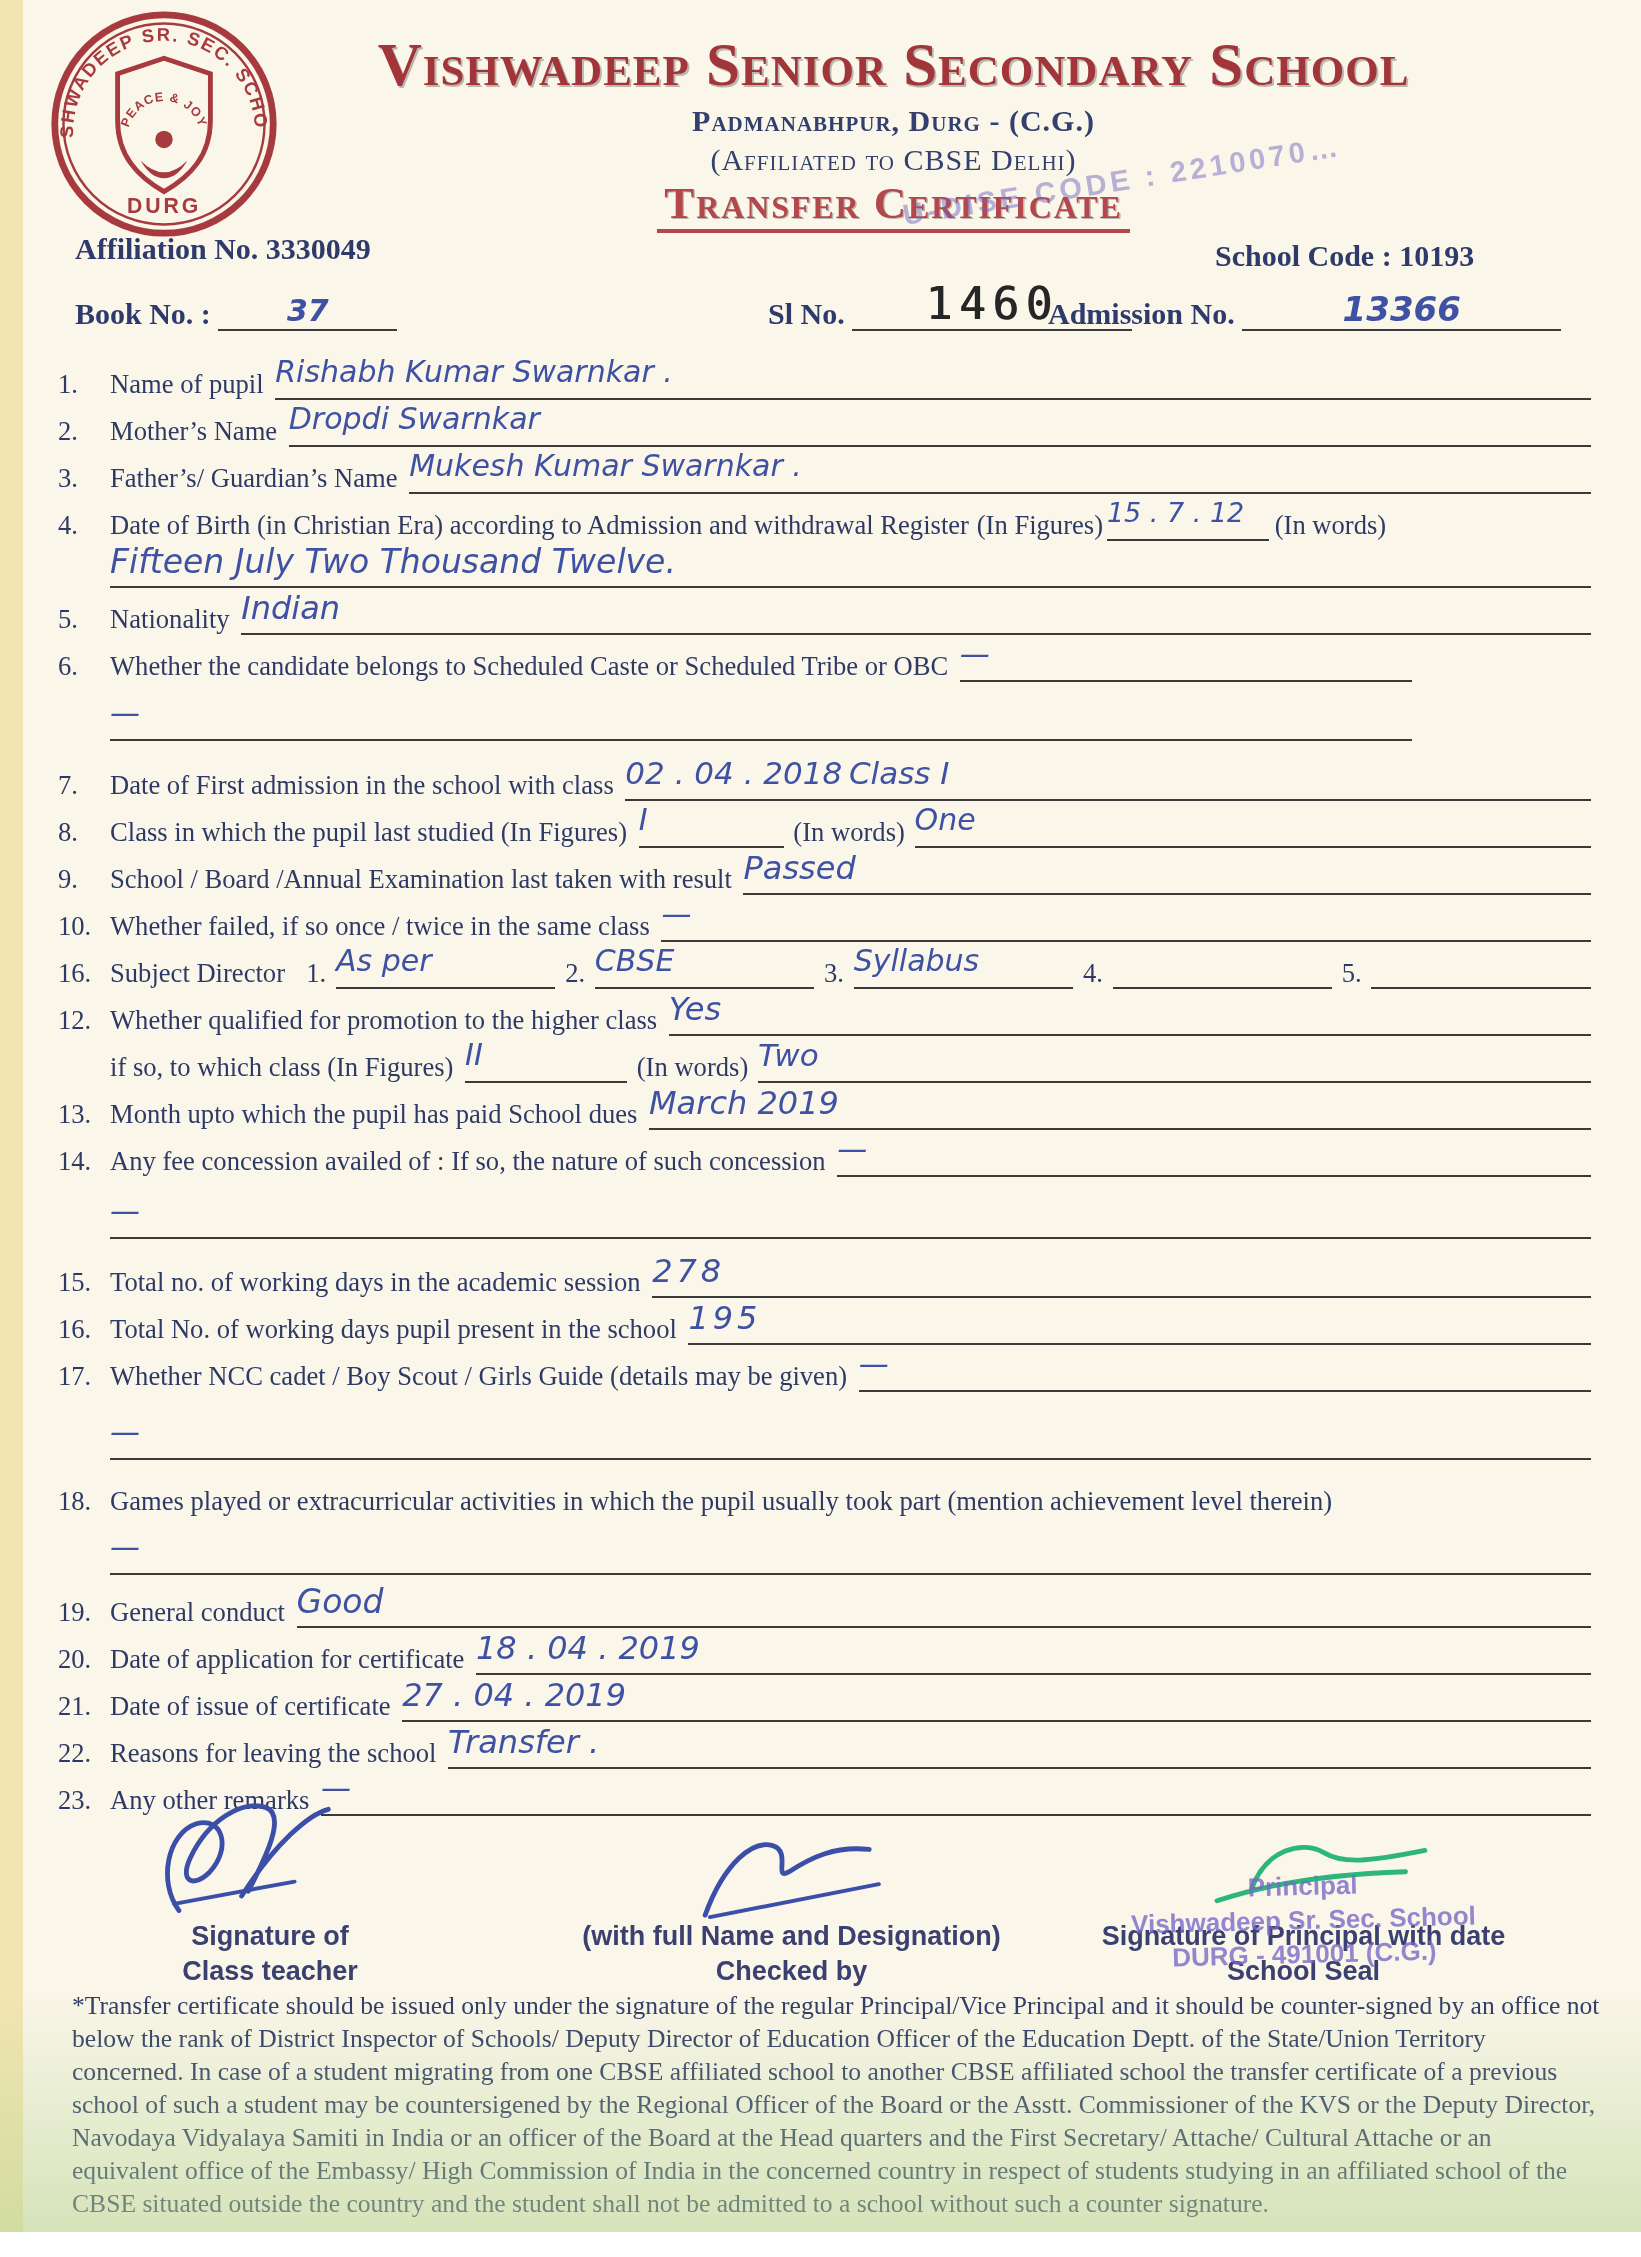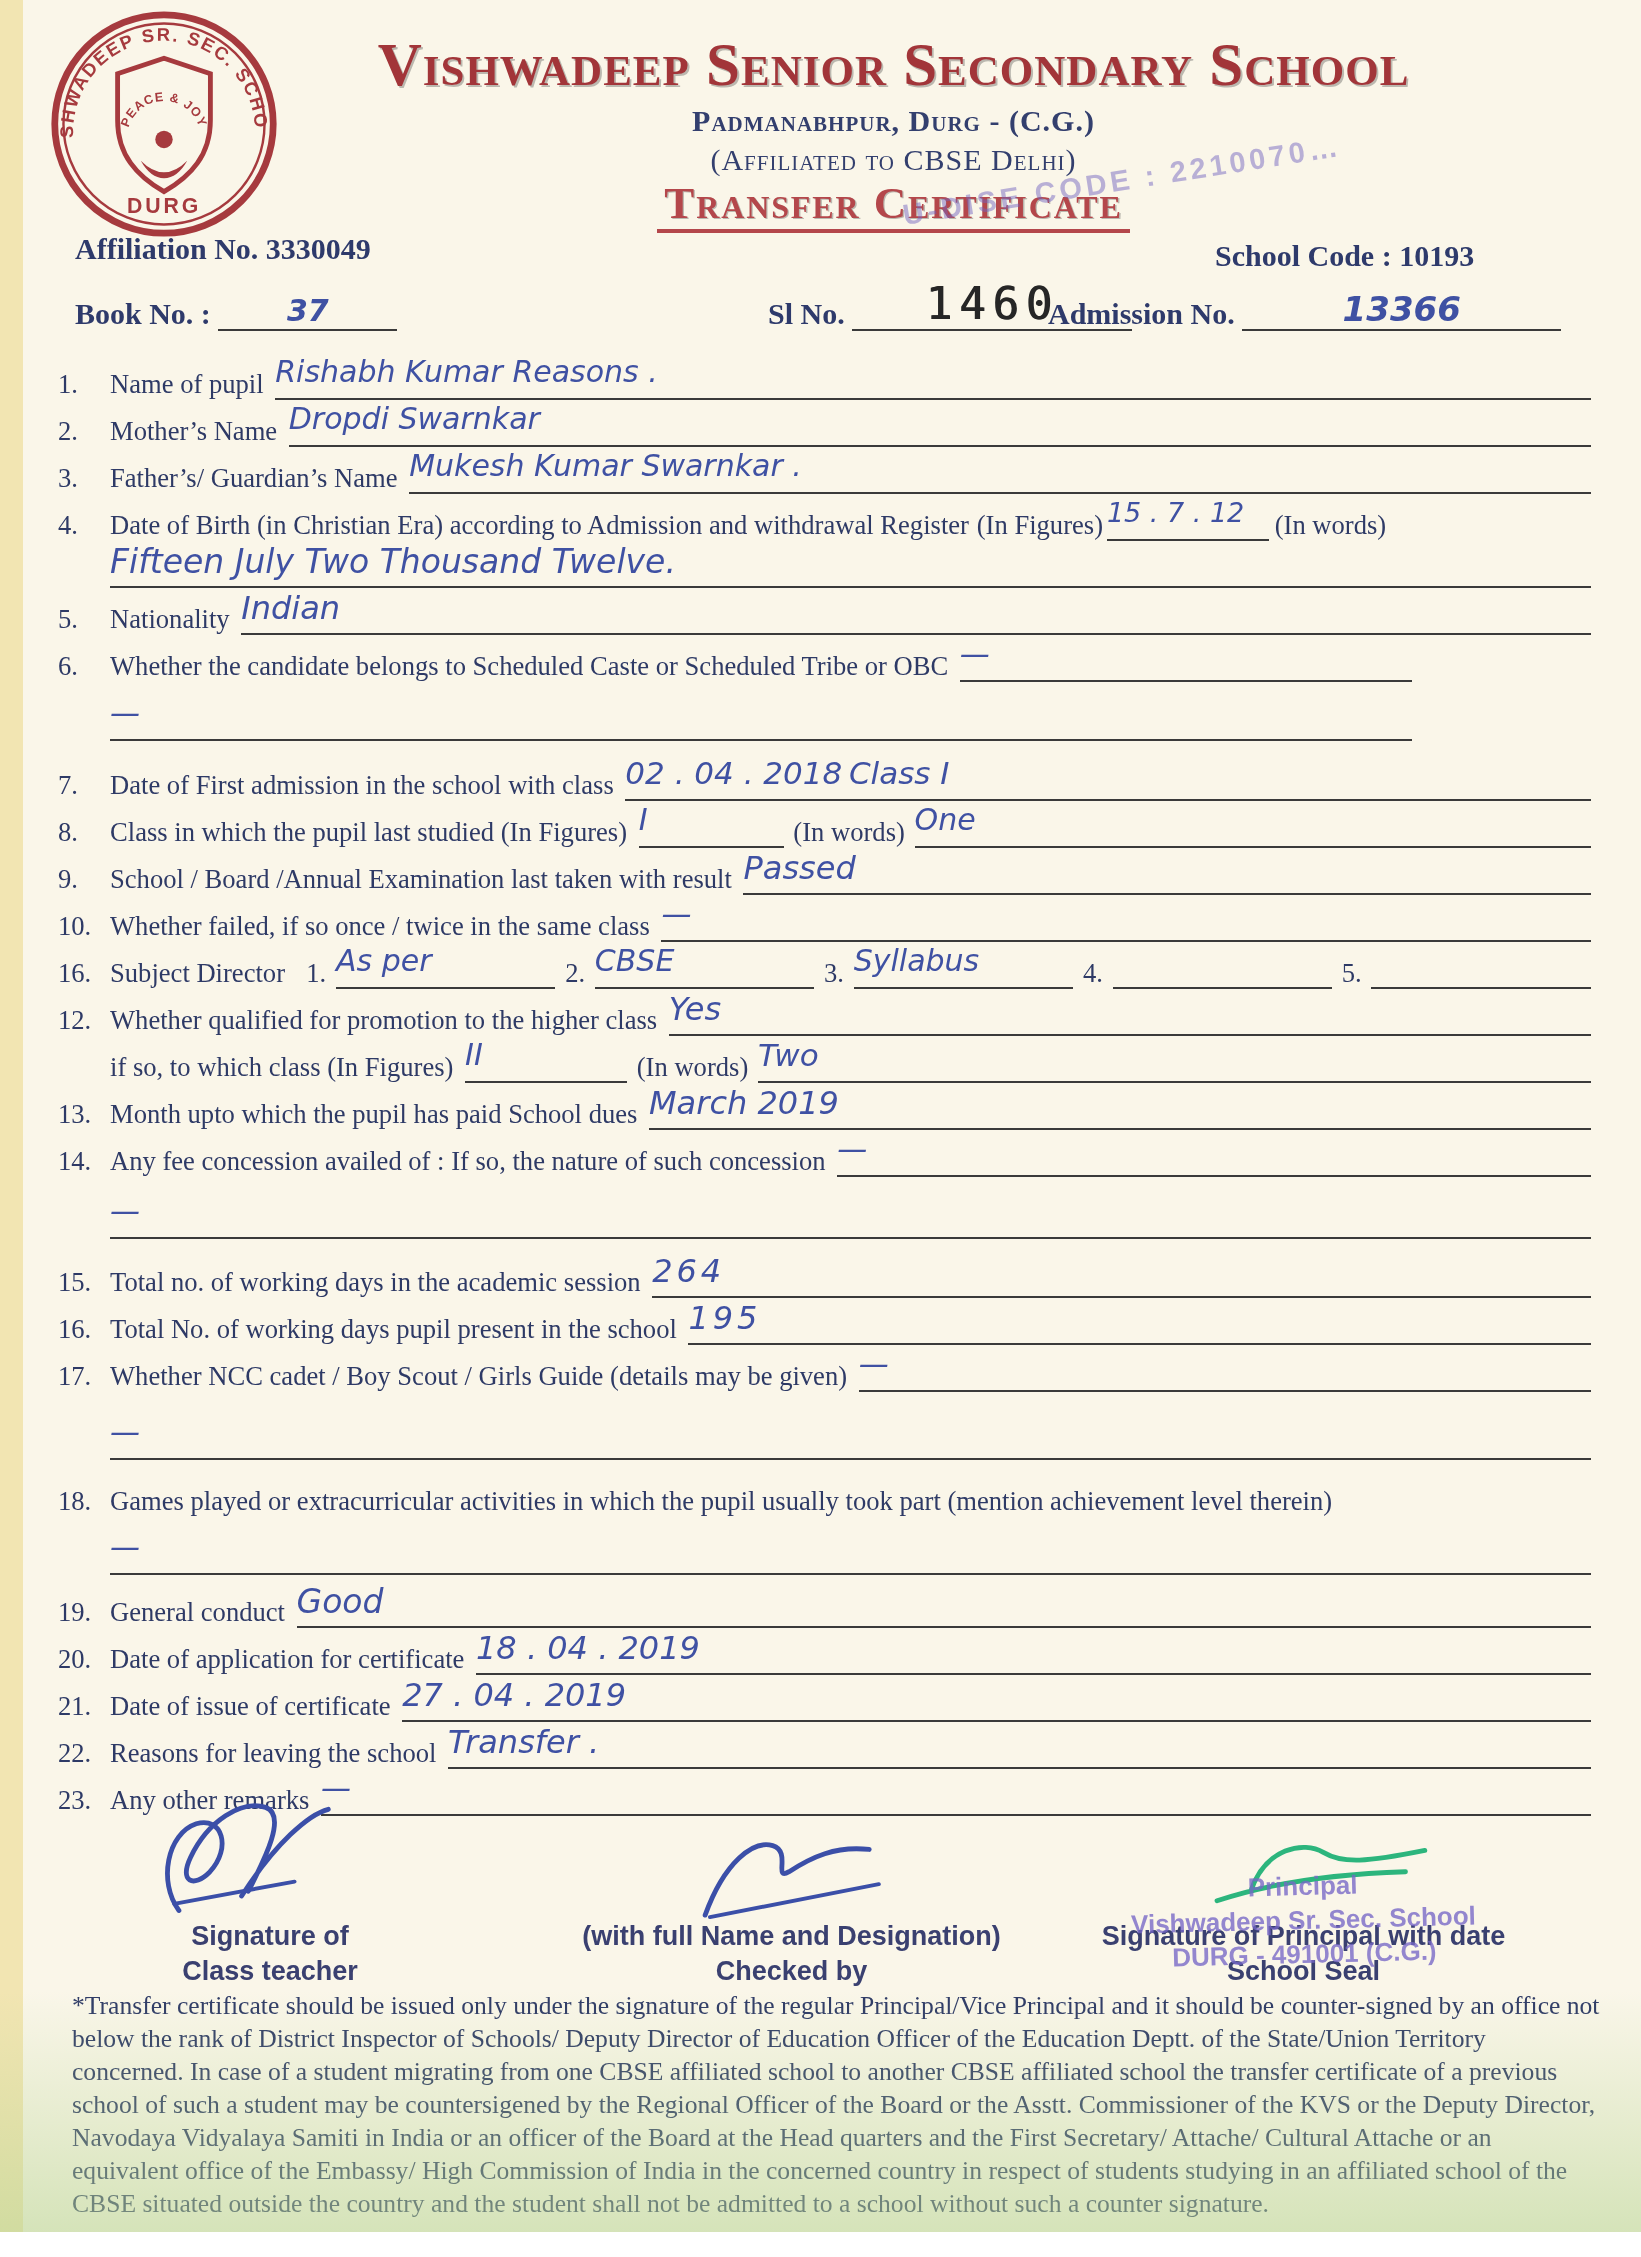--- a/index.html
+++ b/index.html
@@ -123,21 +123,21 @@
       <span class="hw c" style="font-size:34px">13366</span>
     </span>
   </div>
 
   <div class="fields">
 
     <div class="frow">
       <span class="fno">1.</span>
       <span class="flbl">Name of pupil</span>
       <span class="ffill">
-        <span class="hw" style="left:29px">Rishabh Kumar Reasons .</span>
+        <span class="hw" style="left:29px">Rishabh Kumar Swarnkar .</span>
       </span>
     </div>
 
     <div class="frow">
       <span class="fno">2.</span>
       <span class="flbl">Mother’s Name</span>
       <span class="ffill">
         <span class="hw" style="left:23px">Dropdi Swarnkar</span>
       </span>
     </div>
@@ -288,21 +288,21 @@
       <span class="fno"></span>
       <span class="ffill">
         <span class="hw" style="left:40%">—</span>
       </span>
     </div>
 
     <div class="frow" style="margin-top:11.6px">
       <span class="fno">15.</span>
       <span class="flbl">Total no. of working days in the academic session</span>
       <span class="ffill">
-        <span class="hw" style="left:15%;font-size:32px;letter-spacing:3.9px">264</span>
+        <span class="hw" style="left:15%;font-size:32px;letter-spacing:3.9px">278</span>
       </span>
     </div>
 
     <div class="frow">
       <span class="fno">16.</span>
       <span class="flbl">Total No. of working days pupil present in the school</span>
       <span class="ffill">
         <span class="hw" style="left:13%;font-size:32px;letter-spacing:3.9px">195</span>
       </span>
     </div>

